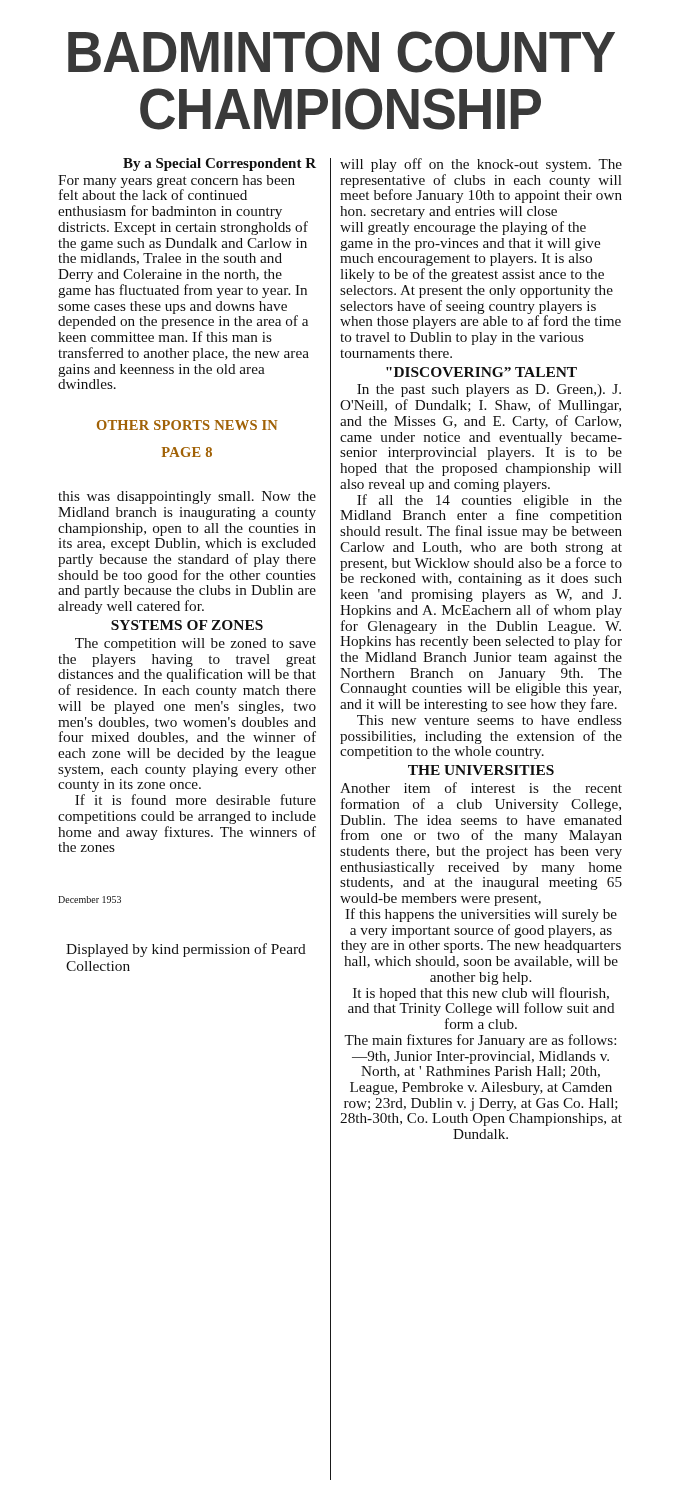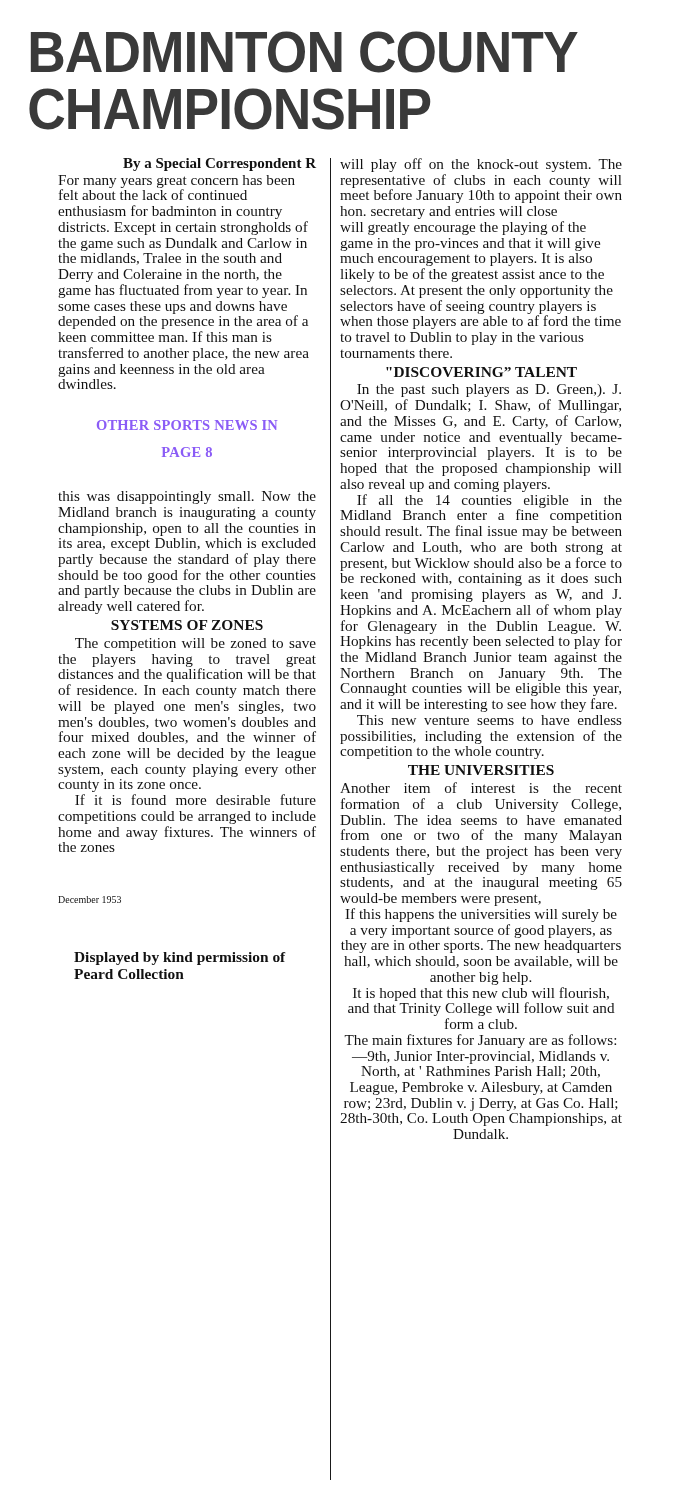--- a/index.html
+++ b/index.html
@@ -21,20 +21,21 @@
     overflow: hidden;
     background: #ffffff;
   }
 
   
   .masthead {
     position: absolute;
     left: 0;
     top: 24px;
     width: 680px;
+    text-align: center;
   }
   .masthead-line {
     font-family: "Liberation Sans Narrow", "Liberation Sans", "DejaVu Sans", sans-serif;
     font-weight: bold;
     font-size: 58px;
     line-height: 0.98;
     letter-spacing: -1px;
     color: #3a3a3a;
     transform: scaleX(0.92);
     transform-origin: center;
@@ -89,40 +90,40 @@
     font-weight: bold;
     text-align: center;
     font-size: 15.4px;
     margin: 3px 0 1px 0;
     line-height: 1.1;
   }
 
   .promo {
     text-align: center;
     font-weight: bold;
-    color: #8b5cf6;
+    color: #a16207;
     font-size: 14.5px;
     letter-spacing: 0.2px;
   }
   .promo-top { margin-top: 26px; }
   .promo-bottom { margin-top: 12px; }
   .spacer-md { height: 28px; }
   .spacer-lg { height: 40px; }
 
   .date-line {
     font-size: 10px;
     text-align: left;
     margin: 0;
   }
   .credit {
-    font-weight: bold;
+    font-weight: normal;
     font-size: 15.4px;
     text-align: left;
     line-height: 1.05;
-    margin: 16px;
+    margin: 8px;
   }
 </style>
 </head>
 <body>
 
 <div class="page">
 
   <div class="masthead">
     <div class="masthead-line">BADMINTON COUNTY</div>
     <div class="masthead-line">CHAMPIONSHIP</div>

